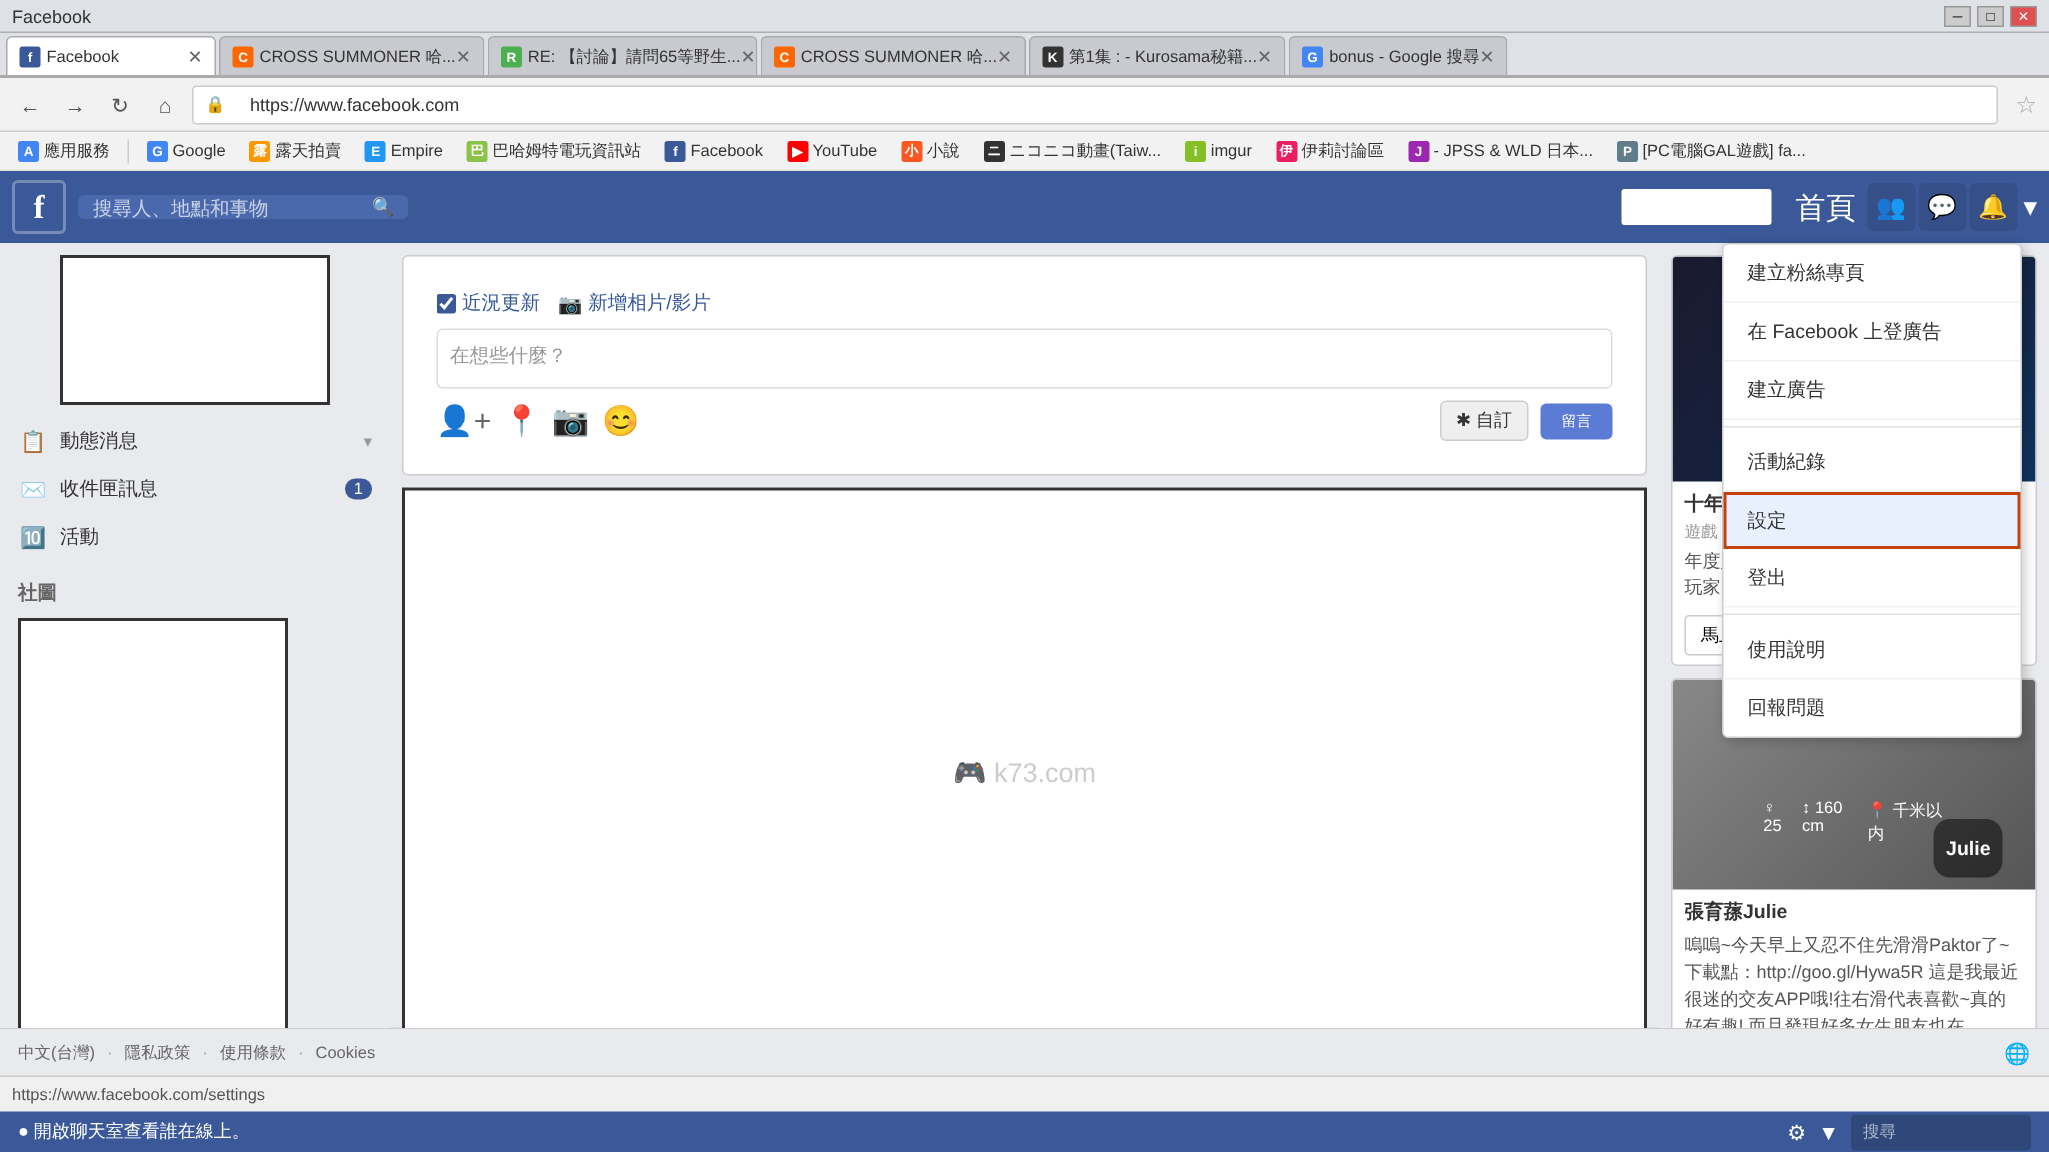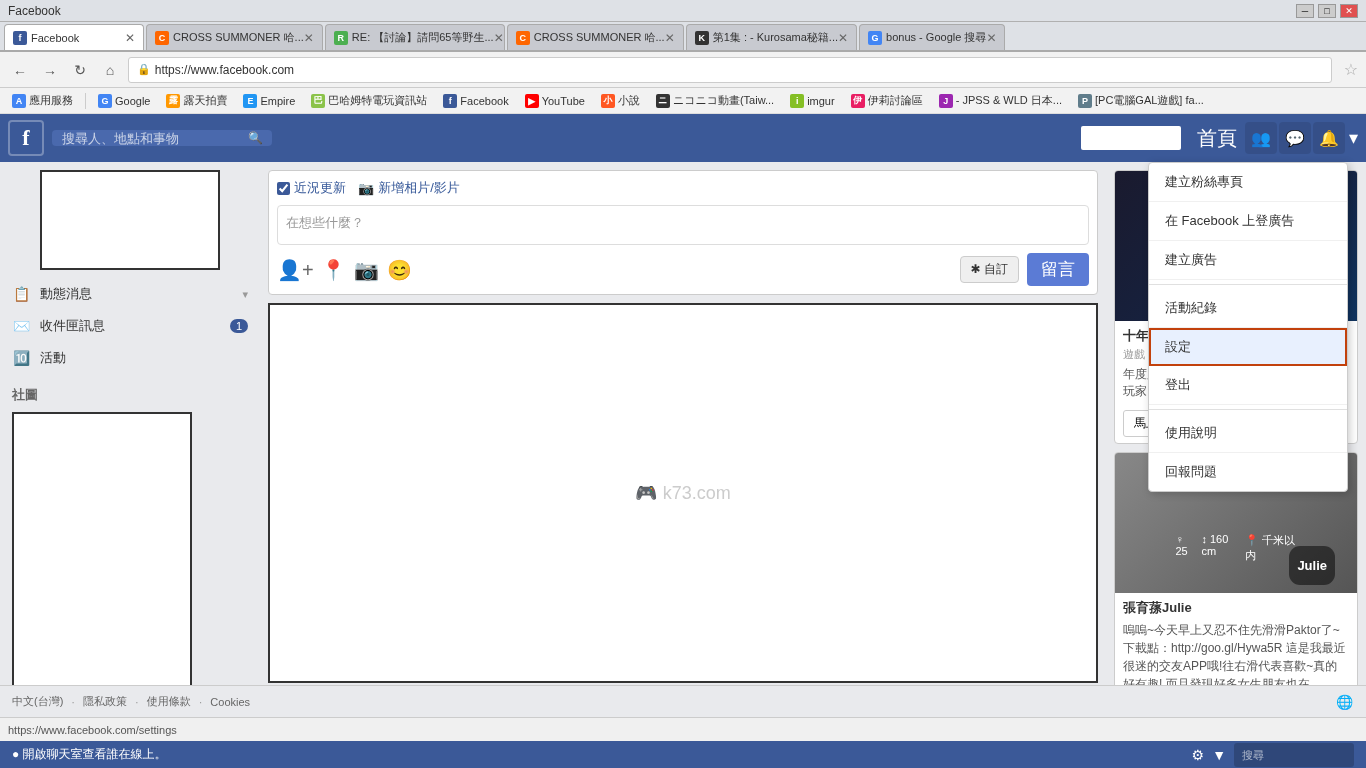--- a/index.html
+++ b/index.html
@@ -22,21 +22,21 @@
     .tab-favicon.arrow { background: #4caf50; }
     .tab-favicon.kuro { background: #333; }
     .tab-favicon.google { background: #4285f4; }
     .tab-close { margin-left: auto; font-size: 12px; color: #666; flex-shrink: 0; }
 
     
     .nav-bar { height: 36px; background: #f2f2f2; border-bottom: 1px solid #ccc; display: flex; align-items: center; padding: 0 8px; gap: 6px; }
     .nav-btn { width: 24px; height: 24px; border: none; background: transparent; cursor: pointer; font-size: 14px; color: #555; display: flex; align-items: center; justify-content: center; }
     .address-bar { flex: 1; height: 26px; border: 1px solid #ccc; border-radius: 3px; background: white; display: flex; align-items: center; padding: 0 8px; font-size: 12px; color: #333; }
     .address-lock { color: #4CAF50; margin-right: 4px; font-size: 11px; }
-    .address-text { font-size: 12px; color: #333; }
+    .address-text { font-size: 12px; color: #333; margin-left: 12px; }
     .star-btn { font-size: 16px; color: #aaa; margin-left: 6px; }
 
     
     .bookmarks-bar { height: 26px; background: #f2f2f2; border-bottom: 1px solid #ddd; display: flex; align-items: center; padding: 0 6px; gap: 4px; overflow: hidden; }
     .bookmark-item { display: flex; align-items: center; gap: 3px; padding: 2px 6px; border-radius: 3px; font-size: 11px; color: #333; cursor: pointer; white-space: nowrap; }
     .bookmark-favicon { width: 14px; height: 14px; flex-shrink: 0; border-radius: 2px; display: flex; align-items: center; justify-content: center; font-size: 9px; color: white; font-weight: bold; }
     .bm-apps { background: #4285f4; }
     .bm-google { background: #4285f4; }
     .bm-dew { background: #ff9800; }
     .bm-empire { background: #2196f3; }
@@ -83,30 +83,30 @@
     .fb-profile-box { width: 180px; height: 100px; background: white; border: 2px solid #333; margin: 0 auto 8px; }
     .fb-sidebar-item { display: flex; align-items: center; padding: 6px 12px; font-size: 13px; color: #333; cursor: pointer; }
     .fb-sidebar-icon { width: 20px; height: 20px; margin-right: 8px; flex-shrink: 0; display: flex; align-items: center; justify-content: center; font-size: 14px; }
     .fb-sidebar-label { flex: 1; }
     .fb-sidebar-count { background: #3b5998; color: white; border-radius: 10px; padding: 1px 6px; font-size: 11px; }
     .fb-sidebar-section { font-size: 13px; font-weight: bold; color: #666; padding: 12px 12px 4px; }
     .fb-social-box { width: 180px; height: 380px; background: white; border: 2px solid #333; margin: 4px 12px; }
 
     
     .fb-feed { flex: 1; padding: 8px; overflow-y: auto; }
-    .fb-post-box { background: white; border: 1px solid #ccc; border-radius: 4px; padding: 8px; margin-bottom: 8px; }
+    .fb-post-box { background: white; border: 1px solid #ccc; border-radius: 4px; padding: 22px; margin-bottom: 8px; }
     .fb-post-tabs { display: flex; gap: 12px; margin-bottom: 8px; }
     .fb-post-tab { display: flex; align-items: center; gap: 4px; font-size: 13px; color: #365899; cursor: pointer; }
     .fb-post-tab input[type=checkbox] { accent-color: #3b5998; }
     .fb-post-input { width: 100%; border: 1px solid #ddd; border-radius: 4px; padding: 8px; font-size: 13px; color: #999; min-height: 40px; cursor: text; }
     .fb-post-actions { display: flex; align-items: center; margin-top: 8px; gap: 8px; }
     .fb-post-action-icon { font-size: 20px; color: #666; cursor: pointer; }
     .fb-post-spacer { flex: 1; }
     .fb-post-customize { border: 1px solid #ccc; border-radius: 4px; padding: 4px 10px; font-size: 12px; color: #333; cursor: pointer; display: flex; align-items: center; gap: 4px; }
-    .fb-post-submit { background: #5b7bd5; color: white; border: none; border-radius: 4px; padding: 5px 14px; font-size: 17px; cursor: pointer; }
+    .fb-post-submit { background: #5b7bd5; color: white; border: none; border-radius: 4px; padding: 5px 14px; font-size: 10px; cursor: pointer; }
 
     
     .fb-feed-image { width: 100%; height: 380px; background: white; border: 2px solid #333; display: flex; align-items: center; justify-content: center; }
     .fb-watermark { color: #ccc; font-size: 22px; }
 
     
     .fb-right { width: 260px; background: #e9eaed; padding: 8px; overflow-y: auto; flex-shrink: 0; position: relative; }
     .fb-ad-box { background: white; border: 1px solid #ccc; border-radius: 4px; margin-bottom: 8px; overflow: hidden; }
     .fb-ad-img { width: 100%; height: 150px; background: #333; }
     .fb-ad-title { font-size: 13px; font-weight: bold; color: #333; padding: 6px 8px 2px; }

